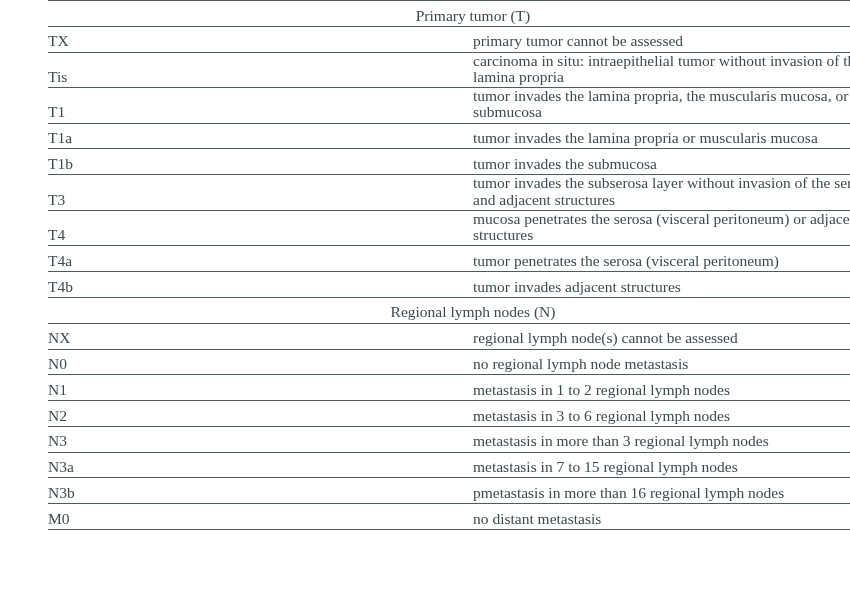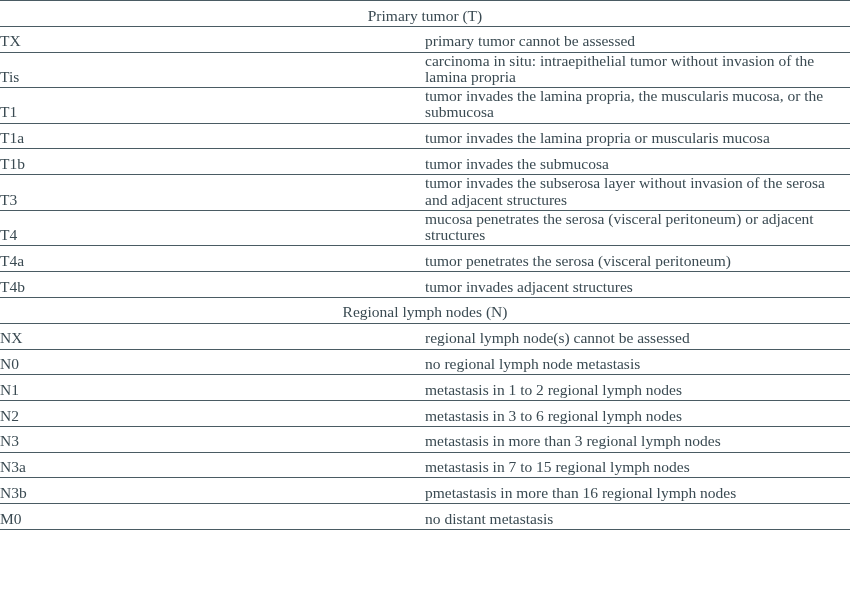--- a/index.html
+++ b/index.html
@@ -12,20 +12,21 @@
     height: 598px;
     font-family: "Liberation Serif", serif;
     color: #3a4a52;
     overflow: hidden;
   }
   .sheet {
     width: 850px;
     height: 442px;
     box-sizing: border-box;
     position: relative;
+    padding-left: 48px;
   }
   table.tnm {
     width: 850px;
     border-collapse: collapse;
     table-layout: fixed;
     font-size: 15.5px;
   }
   table.tnm tr {
     height: 25.8px;
   }

